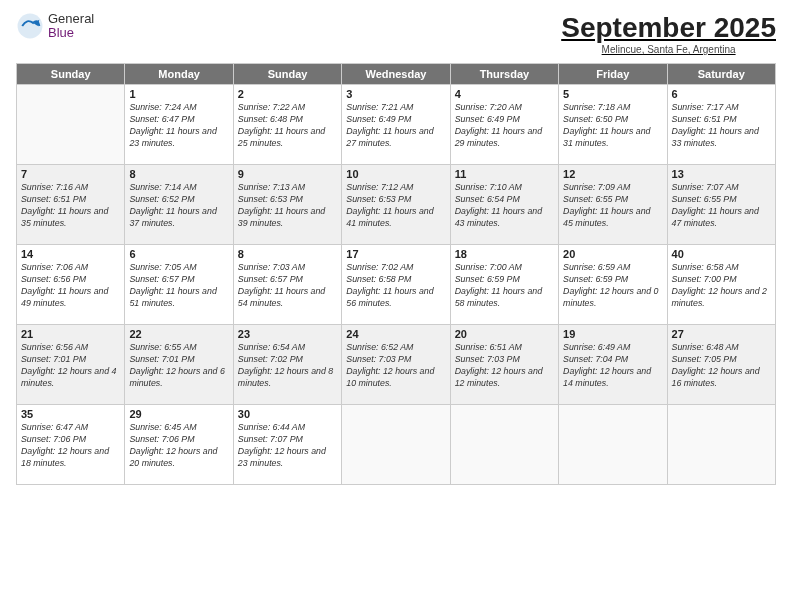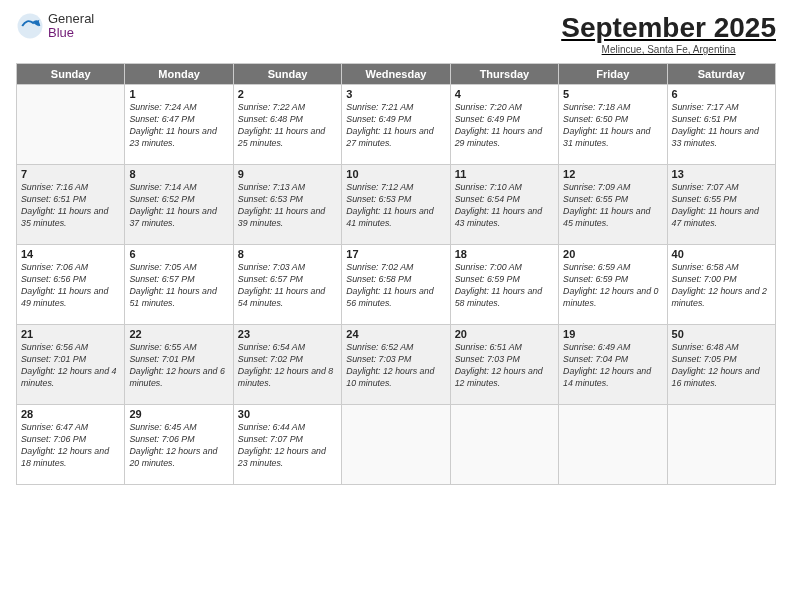--- a/index.html
+++ b/index.html
@@ -235,27 +235,27 @@
           </td>
           <td>
             <span class="day-number">20</span>
             <div class="cell-text">Sunrise: 6:51 AM<br>Sunset: 7:03 PM<br>Daylight: 12 hours and 12 minutes.</div>
           </td>
           <td>
             <span class="day-number">19</span>
             <div class="cell-text">Sunrise: 6:49 AM<br>Sunset: 7:04 PM<br>Daylight: 12 hours and 14 minutes.</div>
           </td>
           <td>
-            <span class="day-number">50</span>
+            <span class="day-number">27</span>
             <div class="cell-text">Sunrise: 6:48 AM<br>Sunset: 7:05 PM<br>Daylight: 12 hours and 16 minutes.</div>
           </td>
         </tr>
         <tr>
           <td>
-            <span class="day-number">28</span>
+            <span class="day-number">35</span>
             <div class="cell-text">Sunrise: 6:47 AM<br>Sunset: 7:06 PM<br>Daylight: 12 hours and 18 minutes.</div>
           </td>
           <td>
             <span class="day-number">29</span>
             <div class="cell-text">Sunrise: 6:45 AM<br>Sunset: 7:06 PM<br>Daylight: 12 hours and 20 minutes.</div>
           </td>
           <td>
             <span class="day-number">30</span>
             <div class="cell-text">Sunrise: 6:44 AM<br>Sunset: 7:07 PM<br>Daylight: 12 hours and 23 minutes.</div>
           </td>

